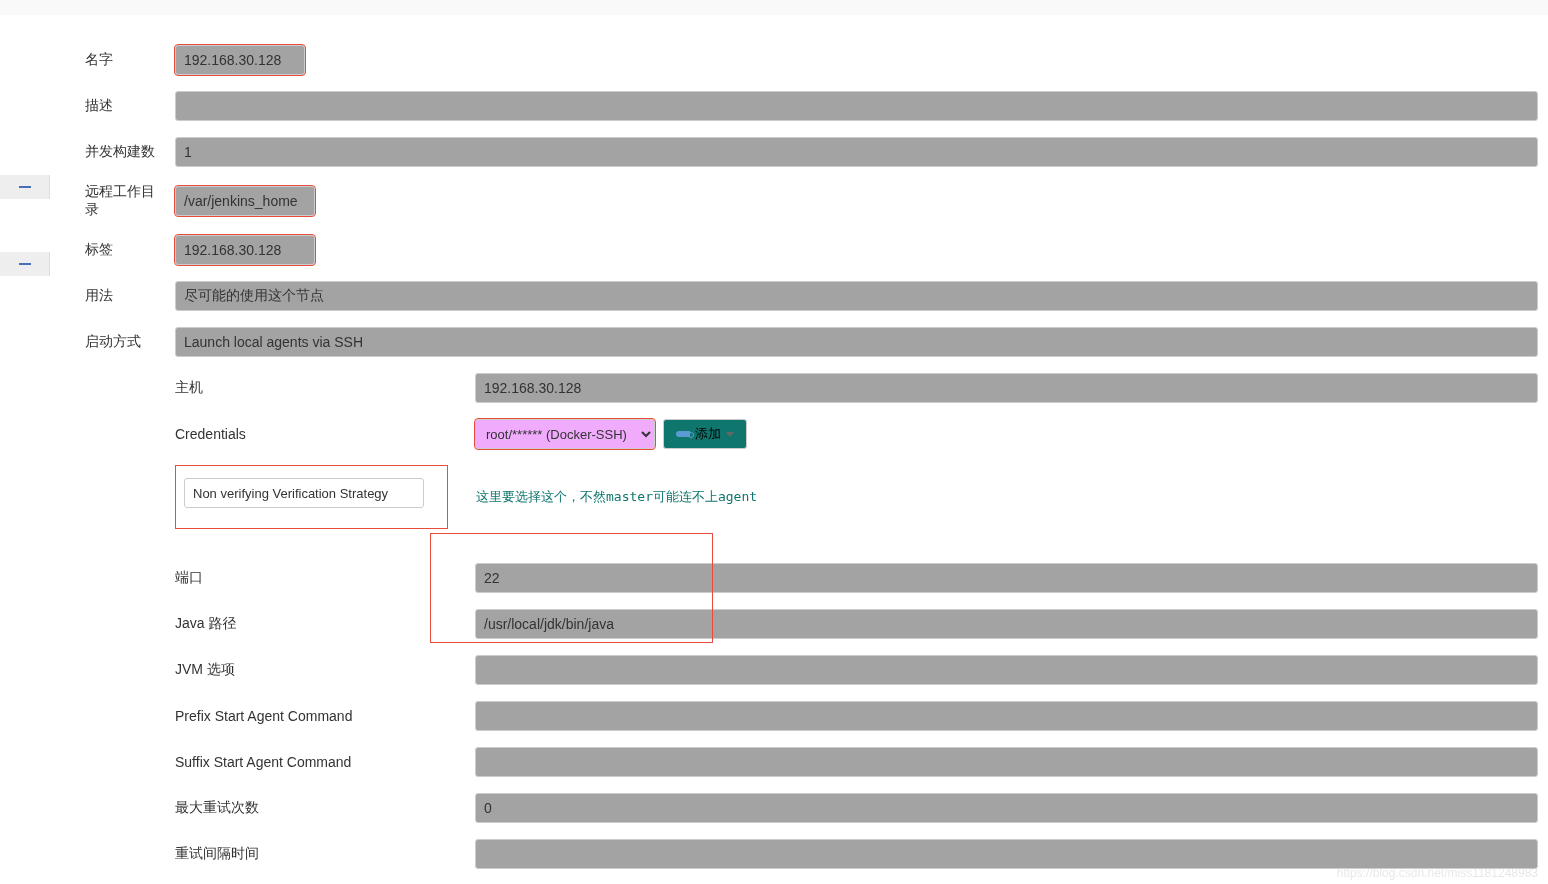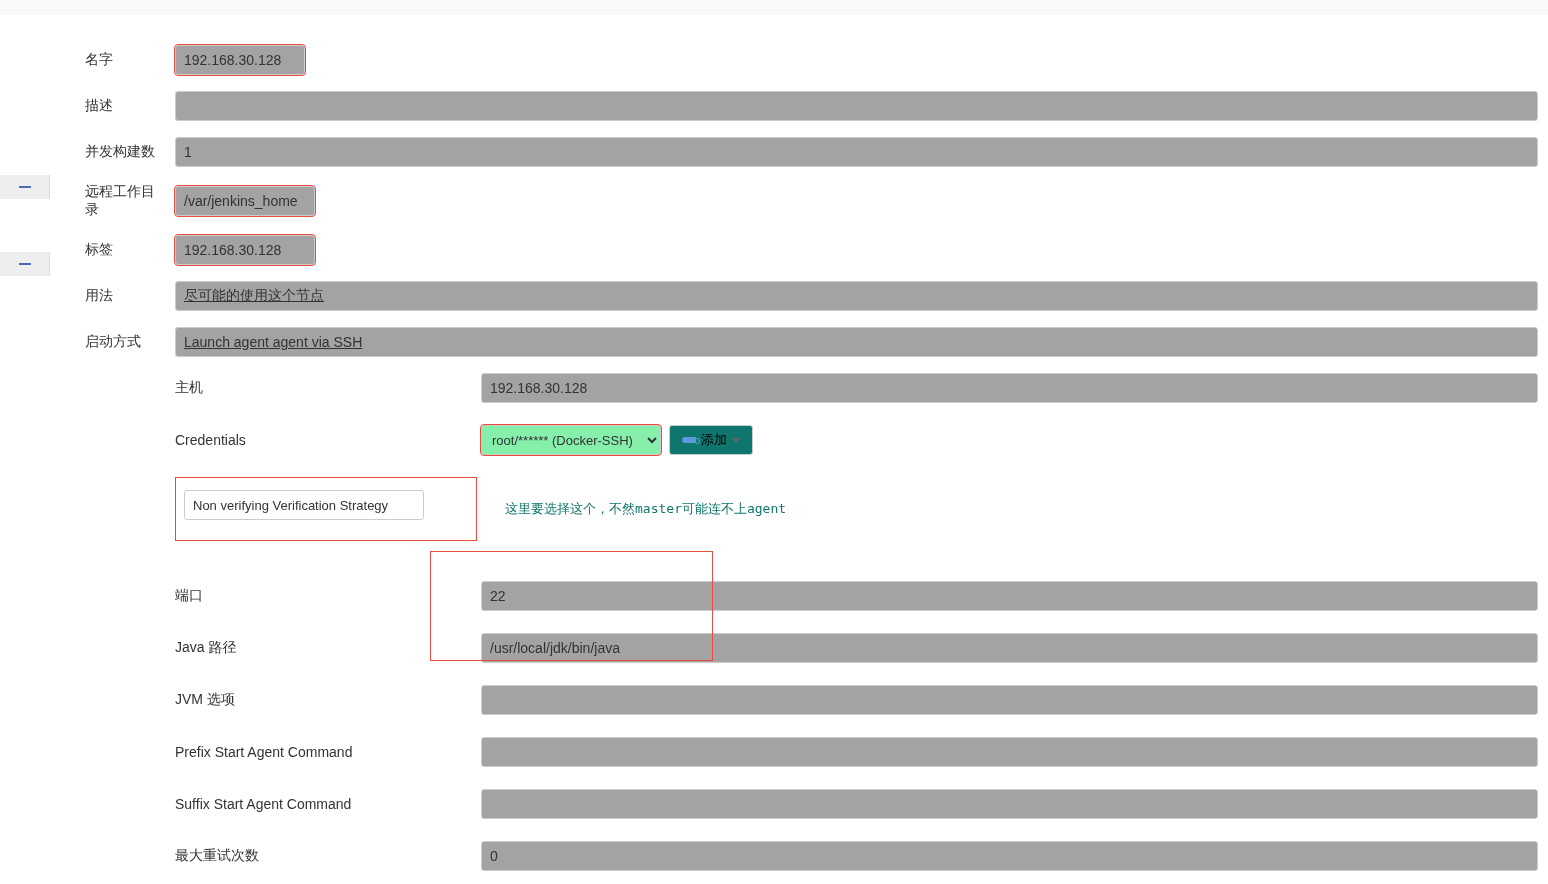--- a/index.html
+++ b/index.html
@@ -66,52 +66,50 @@
       padding: 4px 8px;
       border: 1px solid #ccc;
       border-radius: 3px;
       font-size: 14px;
       background: #a3a3a3;
       color: #333;
     }
     .select-like {
       display: flex;
       align-items: center;
-      text-decoration: underline;
     }
     .nested-section {
       margin-left: 90px;
     }
     .nested-row {
       display: flex;
       align-items: center;
-      margin-bottom: 22px;
+      margin-bottom: 16px;
       min-height: 30px;
-      gap: 6px;
     }
     .nested-label {
       width: 300px;
       color: #333;
       font-size: 14px;
     }
     .nested-input-wrap {
       flex: 1;
       display: flex;
       align-items: center;
       gap: 8px;
       position: relative;
     }
     .creds-select {
       width: 180px;
       height: 30px;
       padding: 4px 6px;
       border: 1px solid #ccc;
       border-radius: 3px;
       font-size: 13px;
-      background: #86efac;
+      background: #f0abfc;
       appearance: menulist;
     }
     .add-btn {
       height: 30px;
       padding: 0 12px;
       border: 1px solid #ccc;
       border-radius: 3px;
       background: #0f766e;
       font-size: 13px;
       display: inline-flex;
@@ -135,21 +133,21 @@
       content: "";
       position: absolute;
       right: -4px; top: 1px;
       width: 4px; height: 4px;
       border: 1px solid #5a9bd5;
       border-radius: 50%;
     }
     .verif-box {
       border: 1px solid #e74c3c;
       padding: 12px 8px 20px 8px;
-      width: 302px;
+      width: 273px;
     }
     .verif-select {
       width: 240px;
       height: 30px;
       padding: 4px 8px;
       border: 1px solid #ccc;
       border-radius: 3px;
       font-size: 13px;
       display: flex;
       align-items: center;
@@ -238,21 +236,21 @@
       <div class="select-like">
           <span>尽可能的使用这个节点</span>
         </div>
     </div>
   </div>
 
   <div class="form-row">
     <div class="row-label">启动方式</div>
     <div class="row-input-wrap">
       <div class="select-like">
-          <span>Launch agent agent via SSH</span>
+          <span>Launch local agents via SSH</span>
         </div>
     </div>
   </div>
 
   <div class="nested-section">
 
     <div class="nested-row">
       <div class="nested-label">主机</div>
       <div class="nested-input-wrap">
         <input type="text" value="192.168.30.128" style="">

